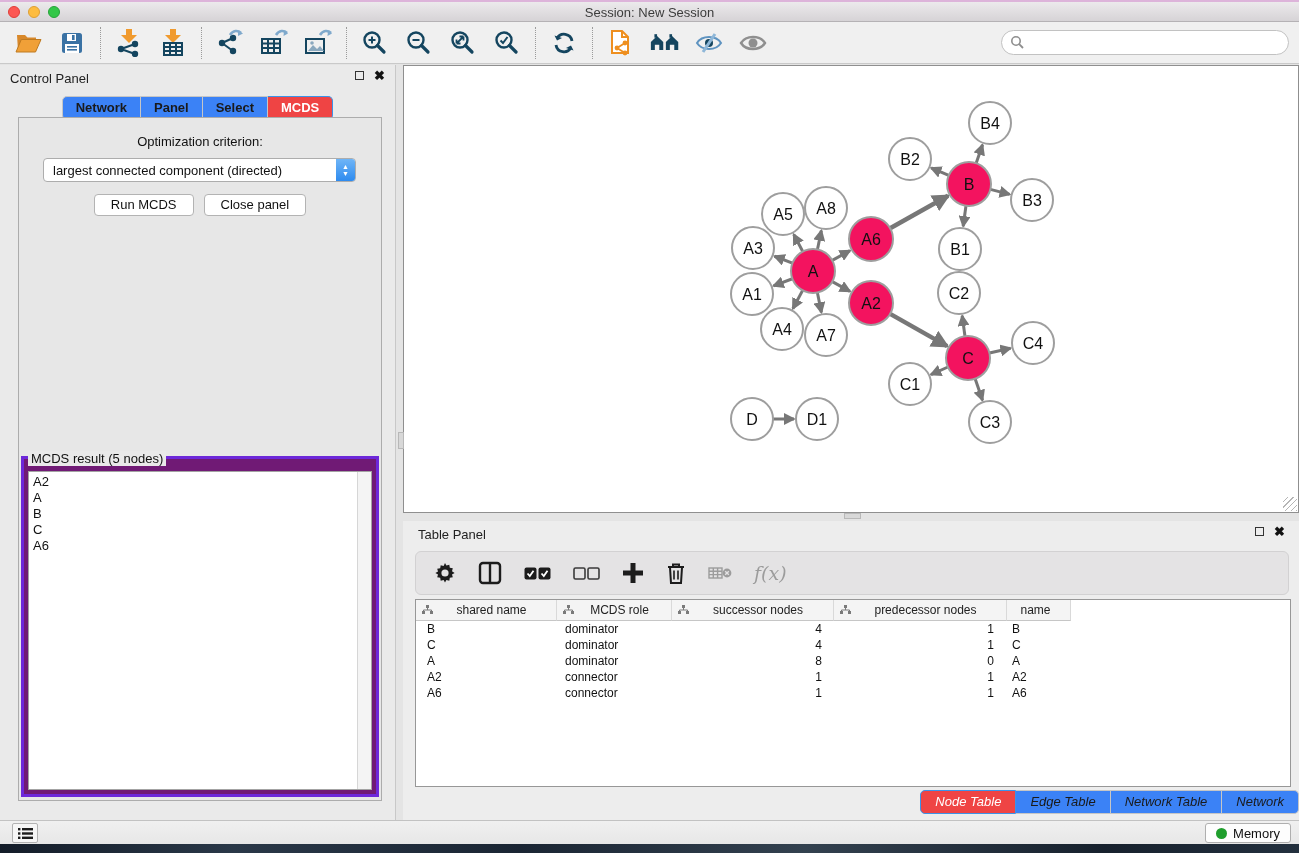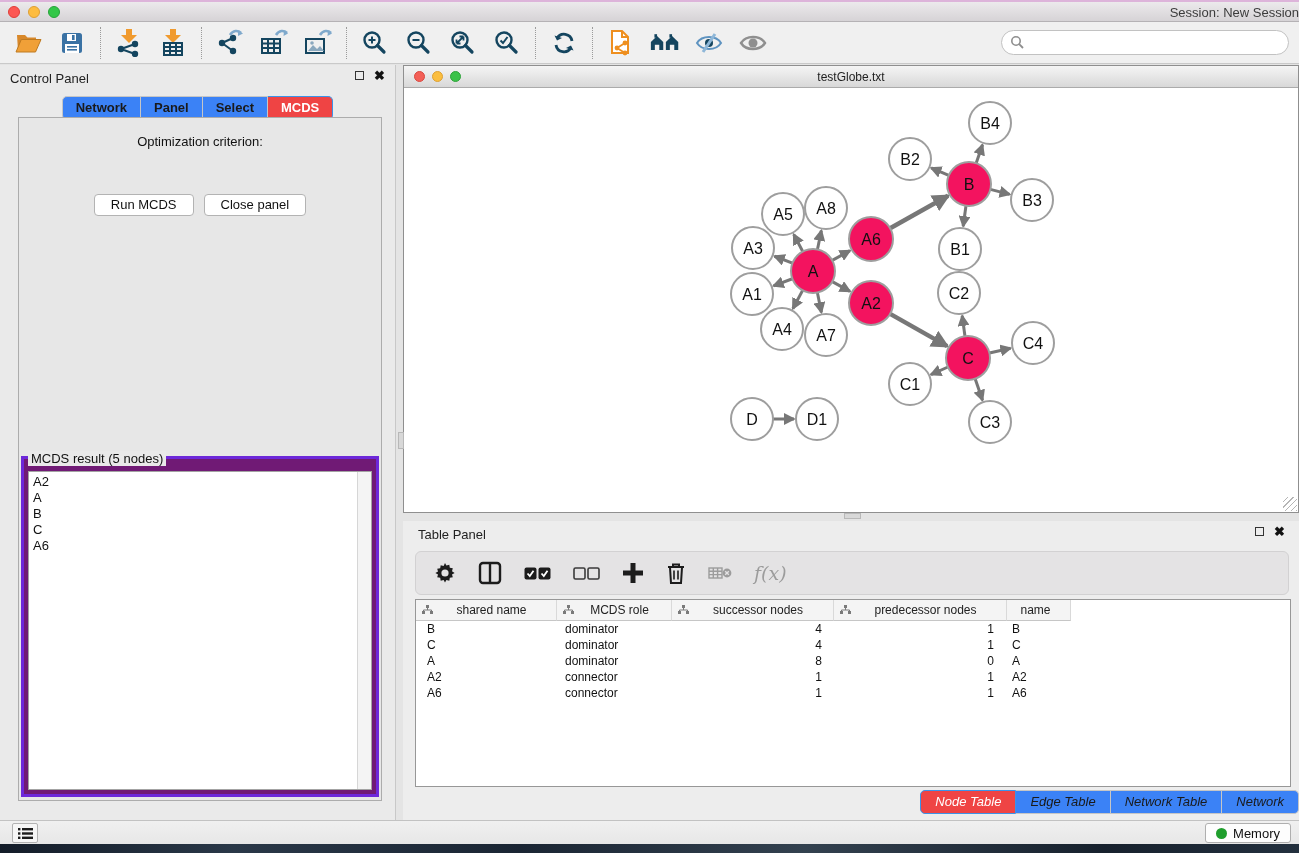--- a/index.html
+++ b/index.html
@@ -9,21 +9,21 @@
 
   
   .titlebar { position:absolute; top:0; left:0; right:0; height:22px;
     background:linear-gradient(#ECEAEC,#D6D3D6); border-bottom:1px solid #B5B2B5;
     border-top:2px solid #DDB4DA; }
   .traffic { position:absolute; left:8px; top:4px; display:flex; gap:8px; }
   .tl { width:12px; height:12px; border-radius:50%; }
   .tl.red   { background:#FC5753; border:1px solid #DF3E39; }
   .tl.yel   { background:#FDBC40; border:1px solid #DE9F34; }
   .tl.grn   { background:#33C748; border:1px solid #27A33A; }
-  .win-title { position:absolute; left:0; right:0; top:3px; text-align:right;
+  .win-title { position:absolute; left:0; right:0; top:3px; text-align:center;
     font-size:13px; color:#3C3C3C; }
 
   
   .toolbar { position:absolute; top:22px; left:0; right:0; height:42px;
     background:#F0F0F0; border-bottom:1px solid #C9C9C9;
     display:flex; align-items:center; }
   .tb-group { display:flex; align-items:center; gap:14px; padding:0 13px; height:34px; }
   .tb-sep { width:0; height:32px; border-left:1px dotted #9B9B9B; }
   .tb-btn { width:30px; height:30px; display:flex; align-items:center; justify-content:center;
     cursor:default; }
@@ -325,20 +325,27 @@
         <span class="close-icon">✖</span>
       </div>
       <div class="cp-tabs seg">
           <div class="seg-btn">Network</div>
           <div class="seg-btn">Panel</div>
           <div class="seg-btn">Select</div>
           <div class="seg-btn active">MCDS</div>
         </div>
       <div class="cp-content">
         <div class="opt-label">Optimization criterion:</div>
+        <div class="dropdown">
+          <span class="dd-text">largest connected component (directed)</span>
+          <span class="dd-stepper">
+              <span>▲</span>
+              <span>▼</span>
+            </span>
+        </div>
         <div class="cp-buttons">
           <button class="btn">Run MCDS</button>
           <button class="btn">Close panel</button>
         </div>
         <div class="result-fieldset">
           <span class="result-legend">MCDS result (5 nodes)</span>
           <div class="result-list">
             <ul>
                 <li>A2</li>
                 <li>A</li>
@@ -346,28 +353,20 @@
                 <li>C</li>
                 <li>A6</li>
               </ul>
             <div class="result-scroll"></div>
           </div>
         </div>
       </div>
     </div>
 
     <div class="network-window">
-      <div class="nw-titlebar">
-        <div class="nw-traffic">
-          <span class="tl-sm" style="background:#F35F57;border:1px solid #D94840;"></span>
-          <span class="tl-sm" style="background:#FBBE3F;border:1px solid #DEA133;"></span>
-          <span class="tl-sm" style="background:#3BC249;border:1px solid #2FA33B;"></span>
-        </div>
-        <div class="nw-title">testGlobe.txt</div>
-      </div>
       <div class="nw-canvas">
         <svg id="net-svg" width="894" height="424">
             <defs>
               <marker id="arr" viewBox="0 0 10 10" refX="8.5" refY="5" markerWidth="4" markerHeight="4" orient="auto">
                 <path d="M0 0 L10 5 L0 10 z" fill="#777777"></path>
               </marker>
             </defs>
             <line x1="347.4146596993366" y1="189.76168568713538" x2="328.5210375870572" y2="196.88551041799482" stroke="#777777" stroke-width="3" marker-end="url(#arr)"></line>
             <line x1="387.2627090485895" y1="192.62770154404936" x2="404.98613558335694" y2="202.40614377012795" stroke="#777777" stroke-width="3" marker-end="url(#arr)"></line>
             <line x1="347.4575854193549" y1="174.12540774408606" x2="329.47616069794714" y2="167.2325282675464" stroke="#777777" stroke-width="3" marker-end="url(#arr)"></line>

